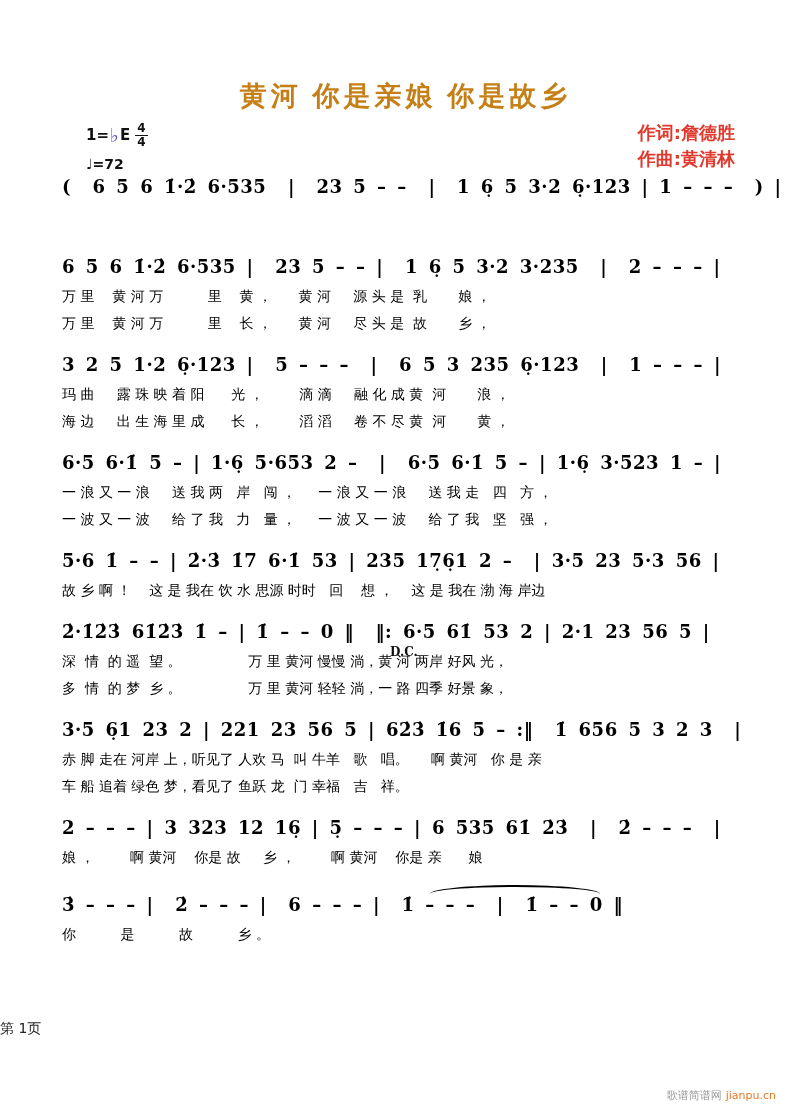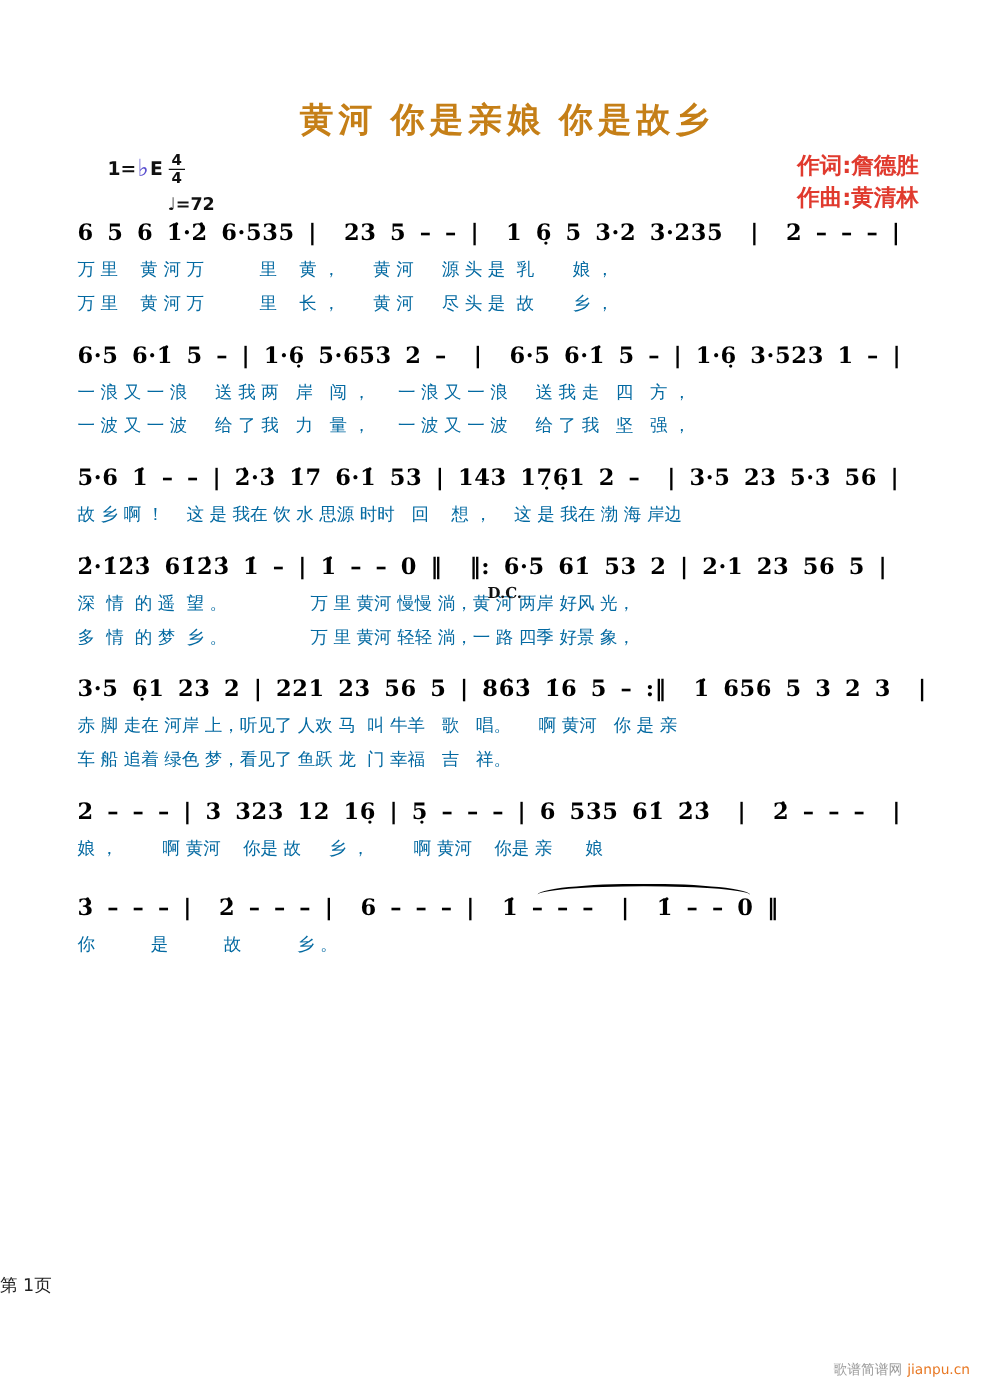--- a/index.html
+++ b/index.html
@@ -21,42 +21,42 @@
   }
   .keyblock{
     position:absolute;left:86px;top:120px;
     font-family:"DejaVu Sans","Liberation Sans",sans-serif;
     font-size:15px;font-weight:bold;color:#111;
   }
   .keyline{display:flex;align-items:center;height:30px;}
   .flat{color:#5a4fcf;font-size:19px;margin:0 1px;}
   .frac{display:inline-flex;flex-direction:column;align-items:center;margin-left:5px;font-size:12px;line-height:1.05;}
   .frac span:first-child{border-bottom:1px solid #111;padding:0 2px;}
-  .tempoline{margin-top:6px;font-size:14px;margin-left:48px;}
+  .tempoline{margin-top:6px;font-size:14px;}
   .credits{
     position:absolute;right:55px;top:120px;
     font-size:18px;font-weight:bold;line-height:1.45;
     color:#e03a2e;
     font-family:"DejaVu Sans","Liberation Sans",sans-serif;
   }
   .score{
     position:absolute;left:62px;top:172px;width:680px;
   }
   .system{margin-bottom:14px;position:relative;}
   .system.intro{margin-bottom:50px;}
   .system.finale{margin-top:20px;}
   .notes{
     font-family:"DejaVu Serif","Liberation Serif",serif;
     font-weight:bold;font-size:18px;line-height:30px;
     letter-spacing:0.5px;word-spacing:4px;
     white-space:pre;color:#000;
   }
   .lyric{
     font-size:14px;line-height:25px;white-space:pre;
-    color:#0369a1;margin-top:2px;
+    color:#000000;margin-top:2px;
     font-family:"DejaVu Sans","Liberation Sans",sans-serif;
   }
   .dc{
     position:absolute;left:328px;top:28px;
     font-size:12px;font-weight:bold;
     font-family:"DejaVu Serif","Liberation Serif",serif;
   }
   .tie-arc{
     position:absolute;left:368px;top:-5px;width:170px;height:16px;
     border-top:2px solid #000;border-radius:100% 100% 0 0;
@@ -94,48 +94,56 @@
     <div class="tempoline">♩=72</div>
   </div>
 
   <div class="credits">
     <div>作词:詹德胜</div>
     <div>作曲:黄清林</div>
   </div>
 
   <div class="score">
 
+    <div class="system intro">
+      <div class="notes">(  6 5 6 1̇·2̇ 6·535  |  23 5 – –  |  1 6̣ 5 3·2 6̣·123 | 1 – – –  ) |</div>
+    </div>
 
     <div class="system">
       <div class="notes">6 5 6 1̇·2̇ 6·535 |  23 5 – – |  1 6̣ 5 3·2 3·235  |  2 – – – |</div>
       <div class="lyric">万 里    黄 河 万          里    黄 ，      黄 河     源 头 是  乳       娘 ，</div>
       <div class="lyric">万 里    黄 河 万          里    长 ，      黄 河     尽 头 是  故       乡 ，</div>
     </div>
 
+    <div class="system">
+      <div class="notes">3 2 5 1·2 6̣·123 |  5 – – –  |  6 5 3 235 6̣·123  |  1 – – – |</div>
+      <div class="lyric">玛 曲     露 珠 映 着 阳      光 ，        滴 滴     融 化 成 黄  河       浪 ，</div>
+      <div class="lyric">海 边     出 生 海 里 成      长 ，        滔 滔     卷 不 尽 黄  河       黄 ，</div>
+    </div>
 
     <div class="system">
       <div class="notes">6·5 6·1̇ 5 – | 1·6̣ 5·653 2 –  |  6·5 6·1̇ 5 – | 1·6̣ 3·523 1 – |</div>
       <div class="lyric">一 浪 又 一 浪     送 我 两   岸   闯 ，     一 浪 又 一 浪     送 我 走   四   方 ，</div>
       <div class="lyric">一 波 又 一 波     给 了 我   力   量 ，     一 波 又 一 波     给 了 我   坚   强 ，</div>
     </div>
 
     <div class="system">
-      <div class="notes">5·6 1̇ – – | 2̇·3̇ 1̇7 6·1̇ 53 | 143 17̣6̣1 2 –  | 3·5 23 5·3 56 |</div>
+      <div class="notes">5·6 1̇ – – | 2̇·3̇ 1̇7 6·1̇ 53 | 235 17̣6̣1 2 –  | 3·5 23 5·3 56 |</div>
       <div class="lyric">故 乡 啊 ！    这 是 我在 饮 水 思源 时时   回    想 ，    这 是 我在 渤 海 岸边</div>
     </div>
 
     <div class="system">
       <div class="notes">2̇·1̇2̇3̇ 61̇2̇3̇ 1̇ – | 1̇ – – 0 ‖  ‖: 6·5 61̇ 53 2 | 2·1 23 56 5 |</div>
       <span class="dc">D.C.</span>
       <div class="lyric">深  情  的 遥  望 。               万 里 黄河 慢慢 淌，黄 河 两岸 好风 光，</div>
       <div class="lyric">多  情  的 梦  乡 。               万 里 黄河 轻轻 淌，一 路 四季 好景 象，</div>
     </div>
 
     <div class="system">
-      <div class="notes">3·5 6̣1 23 2 | 221 23 56 5 | 86̇3̇ 1̇6 5 – :‖  1̇ 656 5 3 2 3  |</div>
+      <div class="notes">3·5 6̣1 23 2 | 221 23 56 5 | 62̇3̇ 1̇6 5 – :‖  1̇ 656 5 3 2 3  |</div>
       <div class="lyric">赤 脚 走在 河岸 上，听见了 人欢 马  叫 牛羊   歌   唱。     啊 黄河   你 是 亲</div>
       <div class="lyric">车 船 追着 绿色 梦，看见了 鱼跃 龙  门 幸福   吉   祥。</div>
     </div>
 
     <div class="system">
       <div class="notes">2 – – – | 3 323 12 16̣ | 5̣ – – – | 6 535 61̇ 2̇3̇  |  2̇ – – –  |</div>
       <div class="lyric">娘 ，        啊 黄河    你是 故     乡 ，        啊 黄河    你是 亲      娘</div>
     </div>
 
     <div class="system finale">

